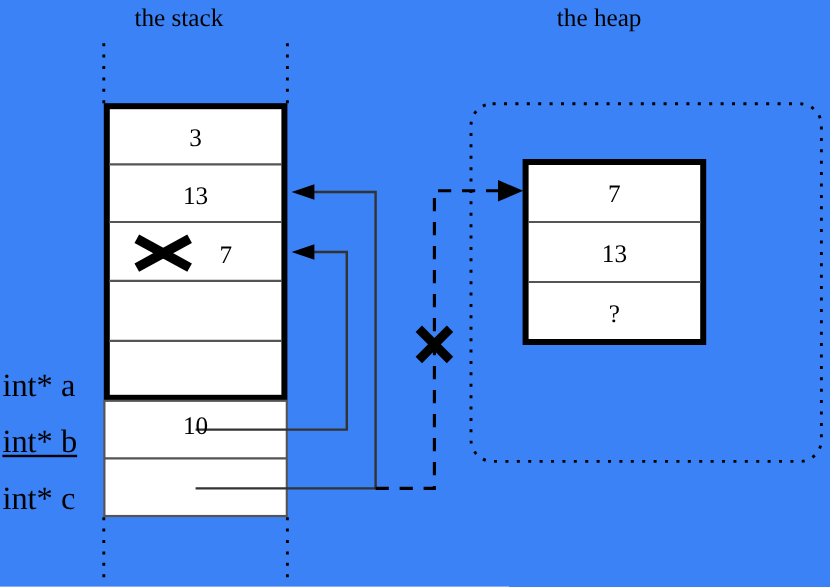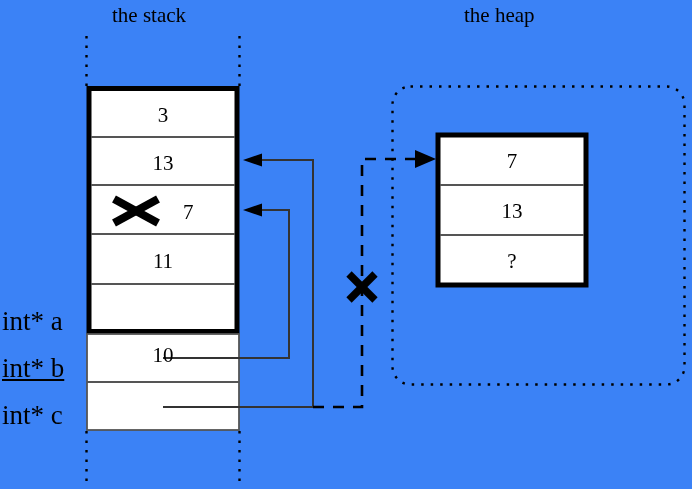--- a/index.html
+++ b/index.html
@@ -102,21 +102,20 @@
     <rect x="392.5" y="86.5" width="292" height="298" rx="18" ry="18" fill="none" stroke="#000000" stroke-width="2.4" stroke-dasharray="2.5,7"></rect>
 
     <rect x="438" y="135" width="148" height="150" fill="#ffffff" stroke="#000000" stroke-width="5"></rect>
     <line x1="440" y1="185" x2="584" y2="185" stroke="#555555" stroke-width="1.8"></line>
     <line x1="440" y1="235" x2="584" y2="235" stroke="#555555" stroke-width="1.8"></line>
   </svg>
 
   <div class="cellnum" style="left:89px; top:103px; width:148px;">3</div>
   <div class="cellnum" style="left:89px; top:151px; width:148px;">13</div>
   <div class="sidenum" style="left:183px; top:200px;">7</div>
-  <div class="cellnum" style="left:89px; top:249px; width:148px;">11</div>
   <div class="cellnum" style="left:89px; top:299px; width:148px;margin-top:44px;">10</div>
 
   <div class="varlabel" style="left:2px; top:306px;">int* a</div>
   <div class="varlabel" style="left:2px; top:353px;text-decoration:underline;">int* b</div>
   <div class="varlabel" style="left:2px; top:400px;">int* c</div>
 
   <div class="cellnum" style="left:438px; top:149px; width:148px;">7</div>
   <div class="cellnum" style="left:438px; top:199px; width:148px;">13</div>
   <div class="cellnum" style="left:438px; top:249px; width:148px;">?</div>
 

